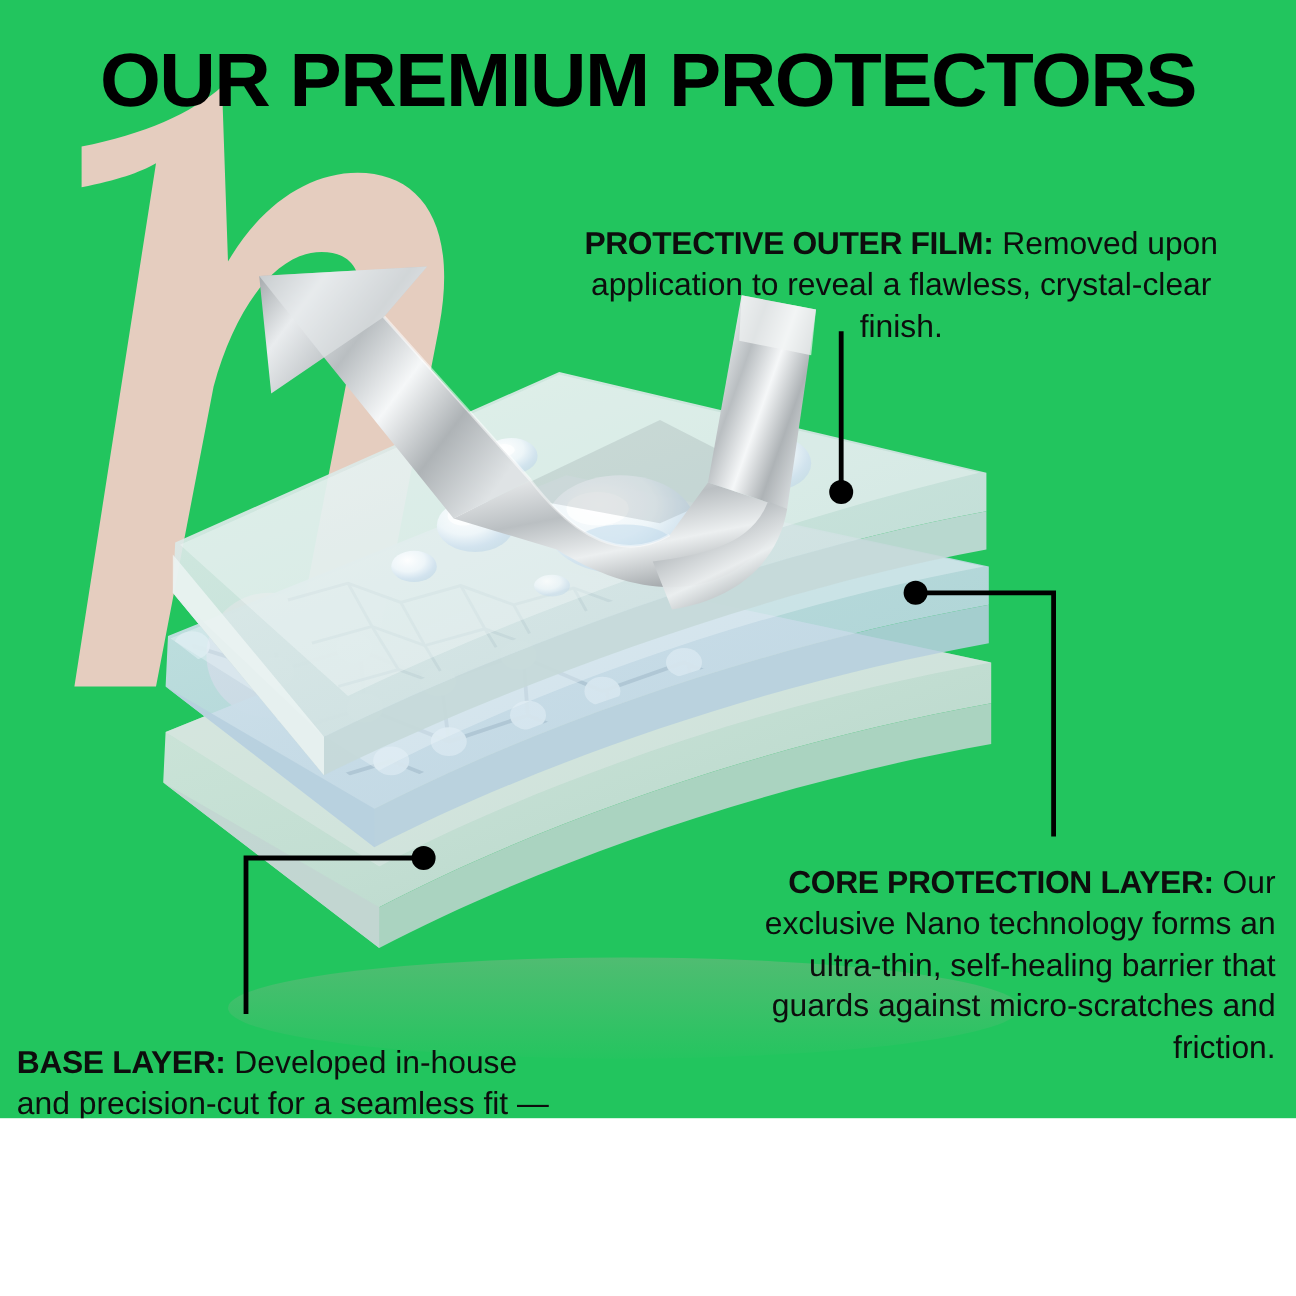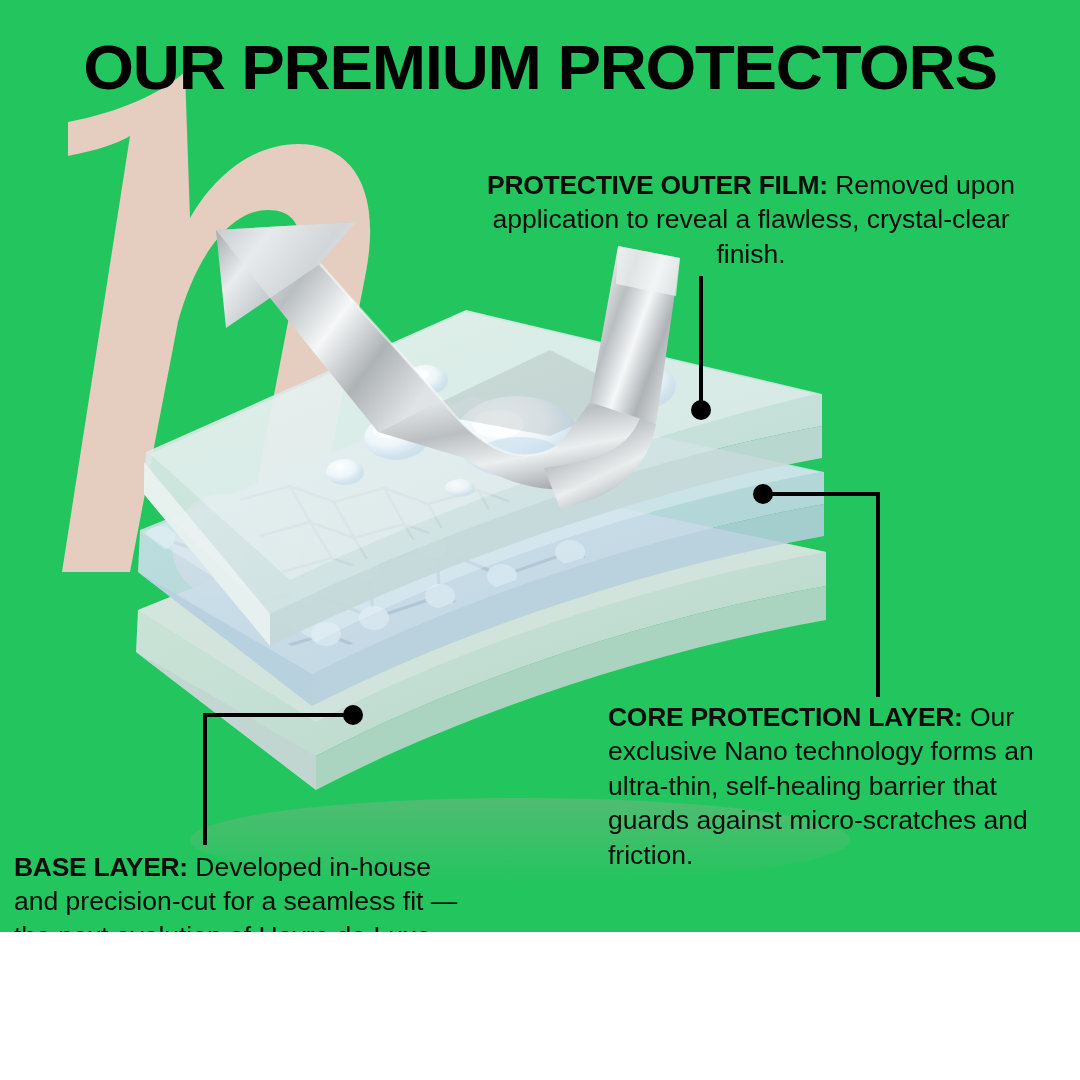--- a/index.html
+++ b/index.html
@@ -57,36 +57,37 @@
   }
 
   
   .callout {
     position: absolute;
     z-index: 30;
     font-size: 26.5px;
     line-height: 1.30;
     color: #0d0d0d;
     font-weight: 400;
+    margin-top: 18px;
   }
   .callout b {
     font-weight: 700;
     letter-spacing: -0.3px;
   }
   .co-outer {
     left: 470px;
     top: 168px;
     width: 562px;
     text-align: center;
   }
   .co-core {
     left: 608px;
     top: 700px;
     width: 455px;
-    text-align: left;
+    text-align: right;
   }
   .co-base {
     left: 14px;
     top: 850px;
     width: 456px;
     text-align: left;
   }
 
   
   .leaders {

